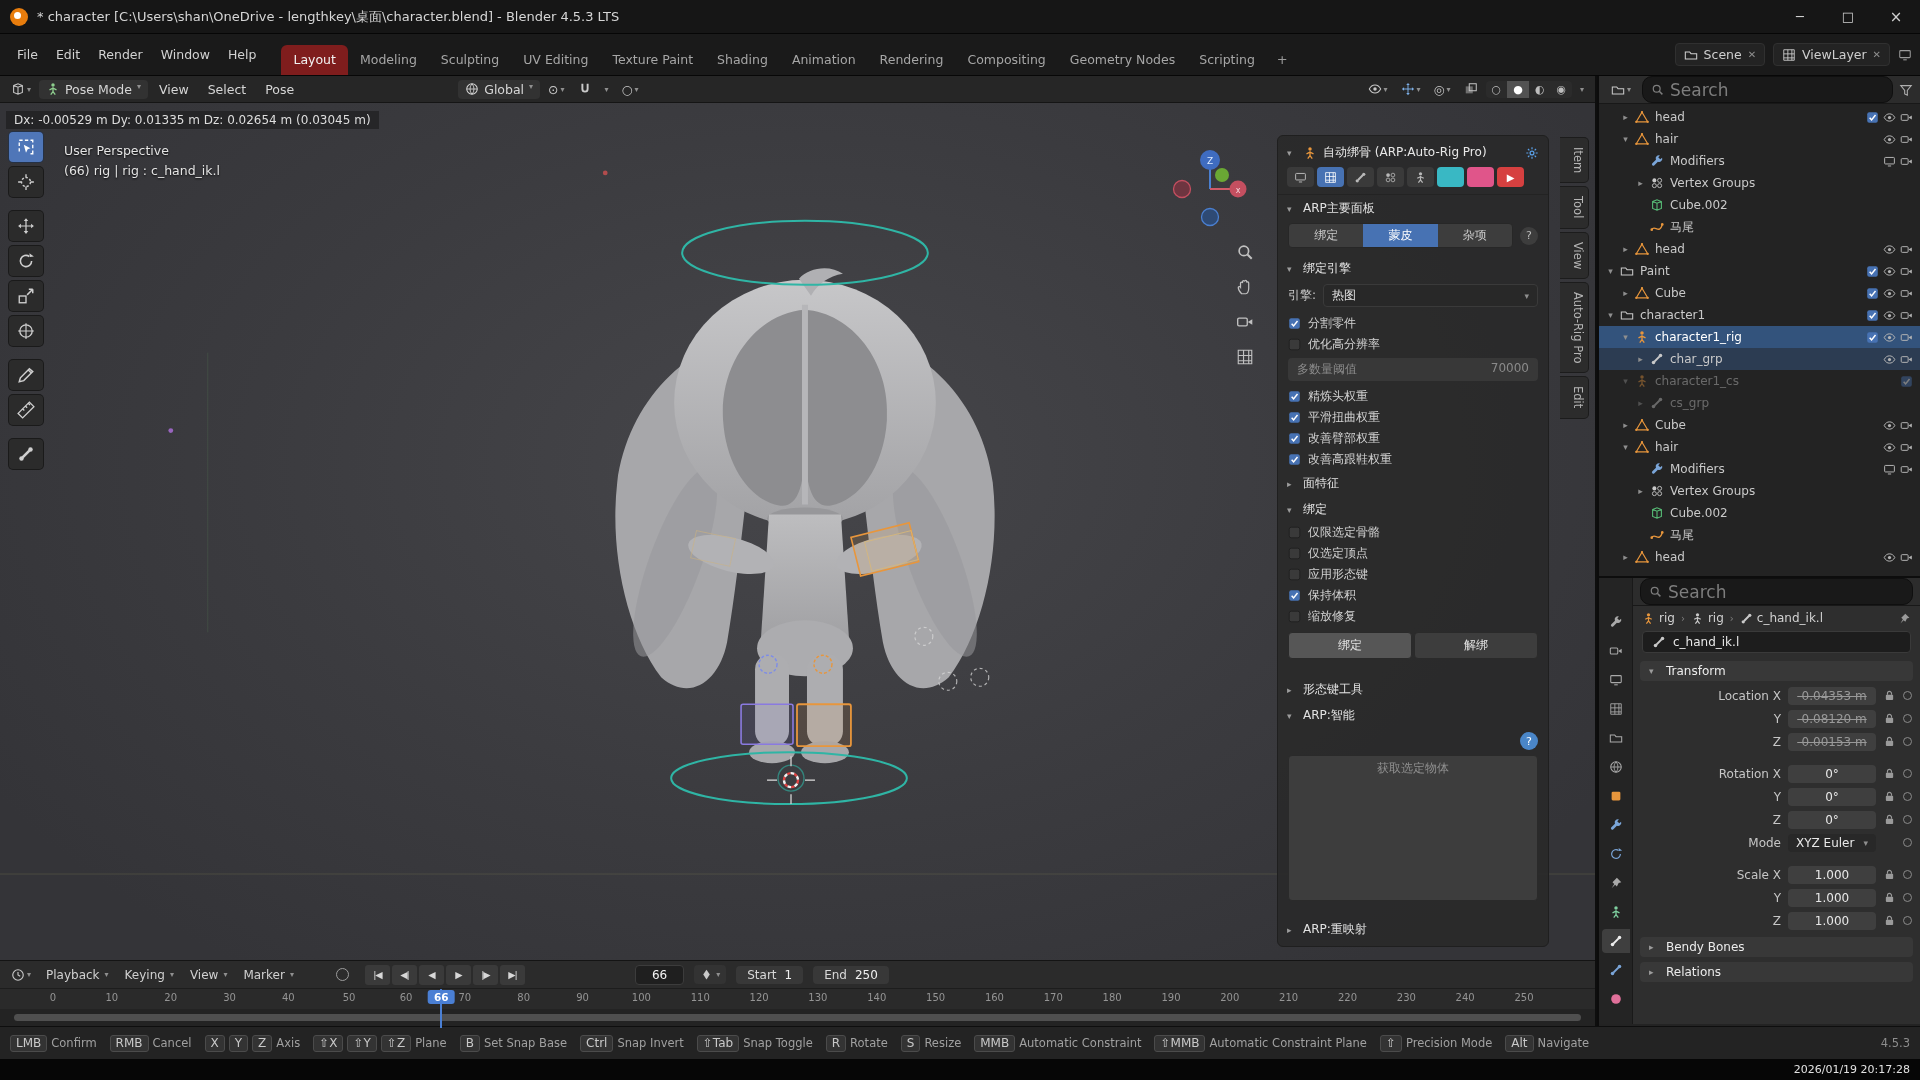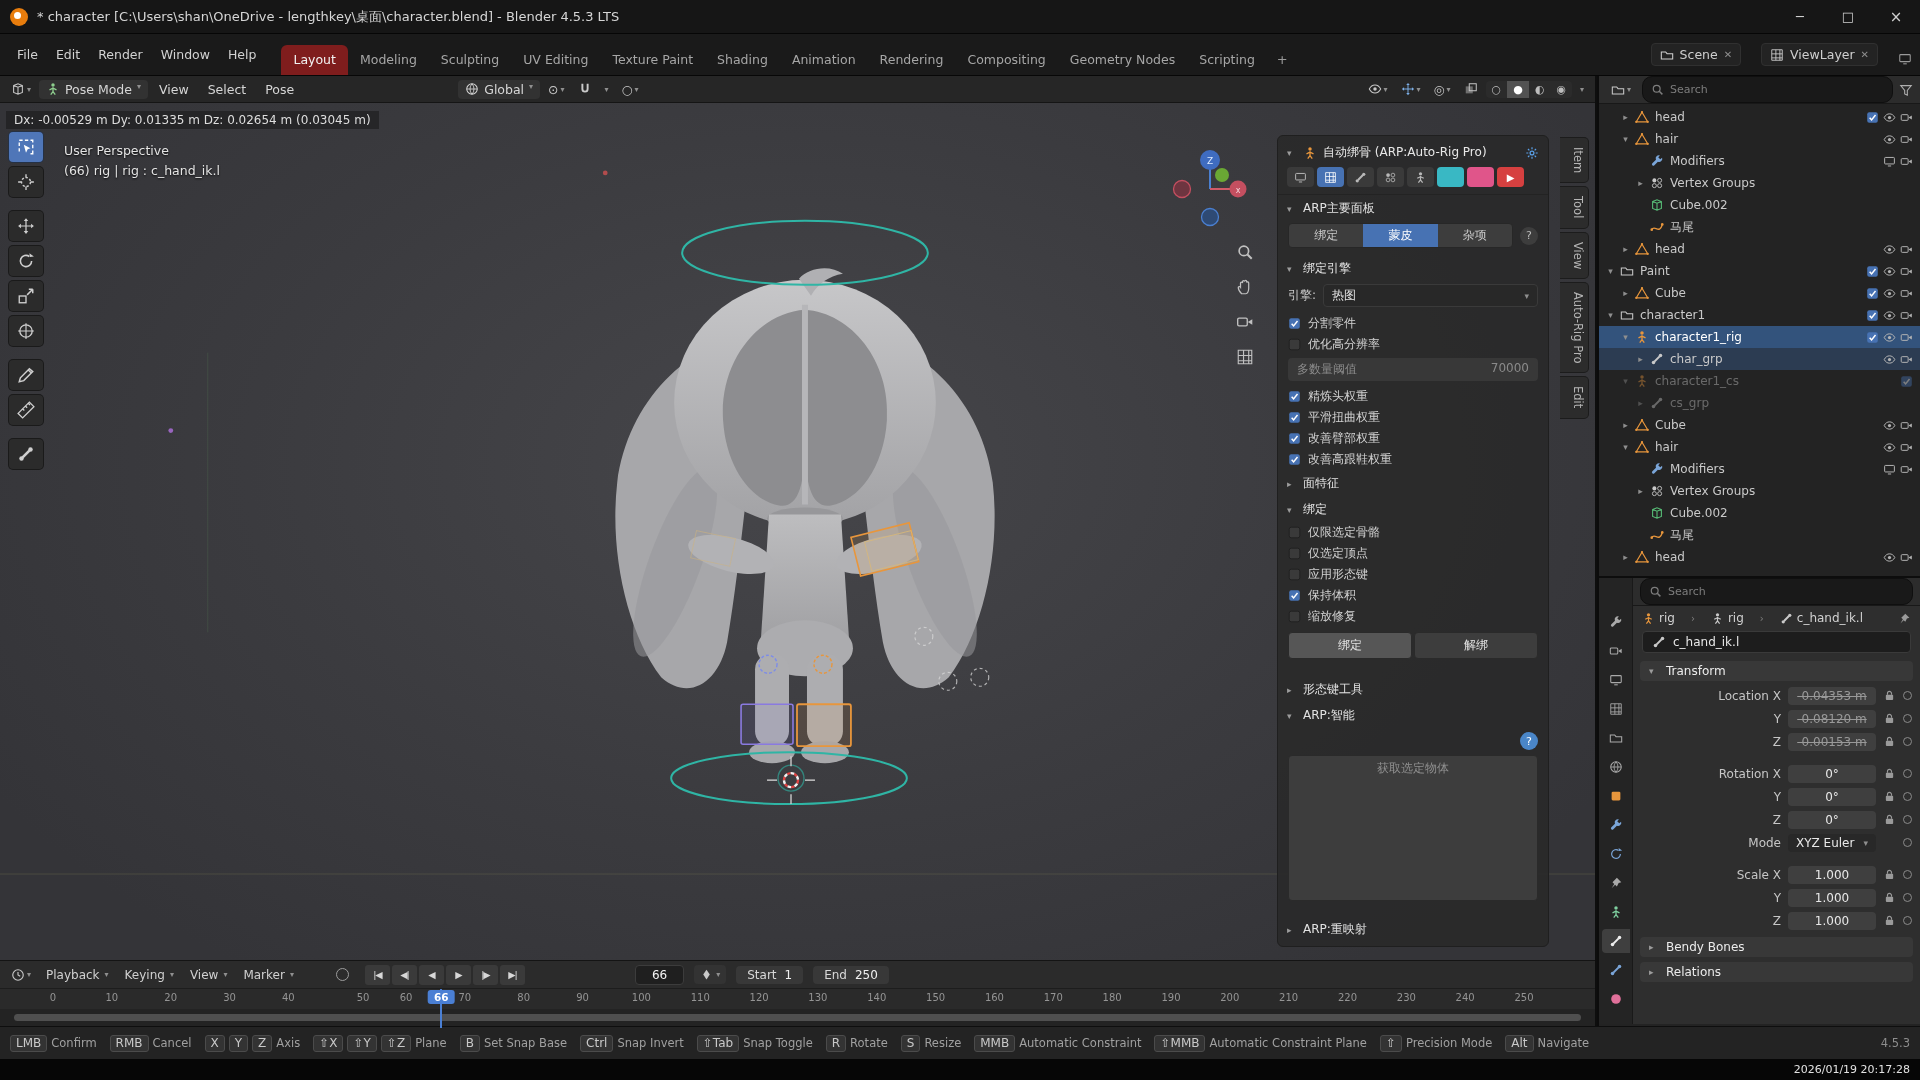--- a/index.html
+++ b/index.html
@@ -21,21 +21,21 @@
 .tb-btn:last-child{font-size:15px;}
 
 
 .topbar{position:absolute;top:34px;left:0;right:0;height:42px;background:#1a1a1a;border-bottom:1px solid #070707;display:flex;align-items:center;padding:0 8px;}
 #menus{display:flex;align-items:center;}
 .menu-item{padding:4px 9px;font-size:12.5px;color:#d2d2d2;border-radius:4px;}
 #workspaces{display:flex;align-self:flex-end;margin-left:16px;}
 .ws-tab{padding:7px 12px 8px;font-size:12.5px;color:#a6a6a6;border-radius:6px 6px 0 0;white-space:nowrap;}
 .ws-tab.active{background:#7f1d1d;color:#f2f2f2;}
 .ws-add{padding:7px 10px 8px;color:#9a9a9a;font-size:13px;}
-.tb-right{margin-left:auto;display:flex;align-items:flex-end;gap:20px;font-size:12.5px;color:#cfcfcf;}
+.tb-right{margin-left:auto;display:flex;align-items:center;gap:8px;font-size:12.5px;color:#cfcfcf;}
 .tb-chip{display:flex;align-items:center;gap:6px;background:#232323;border:1px solid #303030;border-radius:4px;padding:3px 8px;}
 .chip-x{color:#8f8f8f;font-size:10px;}
 
 
 .left-col{position:absolute;top:76px;left:0;width:1597px;height:950px;background:#303030;border-right:2px solid #0e0e0e;}
 .vp-header{height:27px;background:#262626;border-bottom:1px solid #151515;display:flex;align-items:center;gap:3px;padding:0 6px;font-size:12.5px;color:#d6d6d6;}
 .hdr-chip{display:flex;align-items:flex-start;gap:5px;padding:2px 7px;border-radius:4px;background:#323232;white-space:nowrap;}
 .hdr-menu{padding:2px 8px;border-radius:4px;white-space:nowrap;}
 .hdr-ico{display:flex;align-items:center;gap:2px;padding:2px 5px;border-radius:4px;color:#c9c9c9;}
 .hdr-ico.on{color:#7db0e8;}
@@ -109,36 +109,36 @@
 .tick{position:absolute;top:3px;transform:translateX(-50%);font-size:10px;color:#949494;}
 .playhead{position:absolute;top:0;width:2px;height:39px;background:#4a7fd4;z-index:2;}
 .ph-badge{position:absolute;top:1px;transform:translateX(-50%);background:#4a7fd4;color:#fff;font-size:10.5px;font-weight:bold;border-radius:3px;padding:1px 6px;z-index:3;}
 .tl-scroll{position:relative;height:17px;background:#232323;}
 .tl-bar{position:absolute;top:5px;left:14px;right:14px;height:7px;background:#4f4f4f;border-radius:4px;}
 
 
 .right-col{position:absolute;top:76px;left:1599px;width:321px;height:950px;background:#232323;}
 .outliner{height:502px;background:#232323;border-bottom:2px solid #0d0d0d;display:flex;flex-direction:column;overflow:hidden;}
 .ed-header{height:28px;background:#2c2c2c;border-bottom:1px solid #181818;display:flex;align-items:center;gap:6px;padding:0 7px;flex:none;}
-.search{flex:1;display:flex;align-items:center;gap:6px;background:#191919;border:1px solid #0f0f0f;border-radius:10px;padding:2px 8px;color:#7d7d7d;font-size:11px;height:27px;text-align:right;}
+.search{flex:1;display:flex;align-items:center;gap:6px;background:#191919;border:1px solid #0f0f0f;border-radius:10px;padding:2px 8px;color:#7d7d7d;font-size:17px;height:27px;text-align:right;}
 #outliner-rows{padding-top:2px;}
 .orow{display:flex;align-items:center;gap:4px;height:22px;font-size:12px;color:#c9c9c9;padding-right:7px;}
 .orow.sel-active{background:#33537c;color:#fff;}
 .orow.sel-sub{background:#2c3c52;}
 .orow.dim{opacity:.42;}
 .oarrow{width:11px;color:#8f8f8f;font-size:9px;text-align:center;flex:none;}
 .olabel{margin-left:2px;white-space:nowrap;}
 .ospace{flex:1;}
 
 .properties{height:446px;background:#2e2e2e;display:flex;overflow:hidden;}
 .ptab-strip{width:34px;background:#242424;border-right:1px solid #191919;display:flex;flex-direction:column;align-items:center;padding-top:32px;gap:5px;flex:none;}
 .ptab{width:28px;height:24px;border-radius:4px 0 0 4px;display:flex;align-items:center;justify-content:center;}
 .ptab.active{background:#3f3f3f;}
 .pmain{flex:1;display:flex;flex-direction:column;overflow:hidden;}
-.pnav{display:flex;align-items:center;gap:16px;padding:5px 9px 3px;font-size:12px;color:#d2d2d2;}
+.pnav{display:flex;align-items:center;gap:6px;padding:5px 9px 3px;font-size:12px;color:#d2d2d2;}
 .crumb{display:flex;align-items:center;gap:4px;}
 .crumb-sep{color:#7f7f7f;font-size:10px;}
 .name-row{margin:3px 9px;display:flex;align-items:center;gap:7px;background:#1d1d1d;border:1px solid #3a3a3a;border-radius:4px;padding:3px 9px;font-size:12px;color:#e8e8e8;}
 .ppanel-hdr{display:flex;align-items:center;gap:7px;background:#383838;margin:5px 7px 3px;border-radius:4px;padding:3px 9px;font-size:12px;color:#ececec;}
 .trow{display:flex;align-items:center;gap:7px;height:23px;padding-right:8px;}
 .trow.gap{margin-top:9px;}
 .tlabel{width:148px;text-align:right;font-size:12px;color:#c6c6c6;flex:none;}
 .tfield{width:126px;background:#3f3f3f;border-radius:4px;text-align:center;font-size:12px;color:#e8e8e8;padding:2px 8px;}
 .tfield.struck{color:#999999;text-decoration:line-through;}
 .tfield.tdrop{display:flex;align-items:center;background:#282828;text-align:left;}
@@ -799,21 +799,21 @@
           <span>End</span>
           <b>250</b>
         </span>
       </div>
       <div class="ruler" id="ruler">
           <span class="tick" style="left: 53px;">0</span>
           <span class="tick" style="left: 111.84px;">10</span>
           <span class="tick" style="left: 170.68px;">20</span>
           <span class="tick" style="left: 229.52px;">30</span>
           <span class="tick" style="left: 288.36px;">40</span>
-          <span class="tick" style="left: 363px;">50</span>
+          <span class="tick" style="left: 349px;">50</span>
           <span class="tick" style="left: 406.04px;">60</span>
           <span class="tick" style="left: 464.88px;">70</span>
           <span class="tick" style="left: 523.72px;">80</span>
           <span class="tick" style="left: 582.56px;">90</span>
           <span class="tick" style="left: 641.4px;">100</span>
           <span class="tick" style="left: 700.24px;">110</span>
           <span class="tick" style="left: 759.08px;">120</span>
           <span class="tick" style="left: 817.92px;">130</span>
           <span class="tick" style="left: 876.76px;">140</span>
           <span class="tick" style="left: 935.6px;">150</span>

